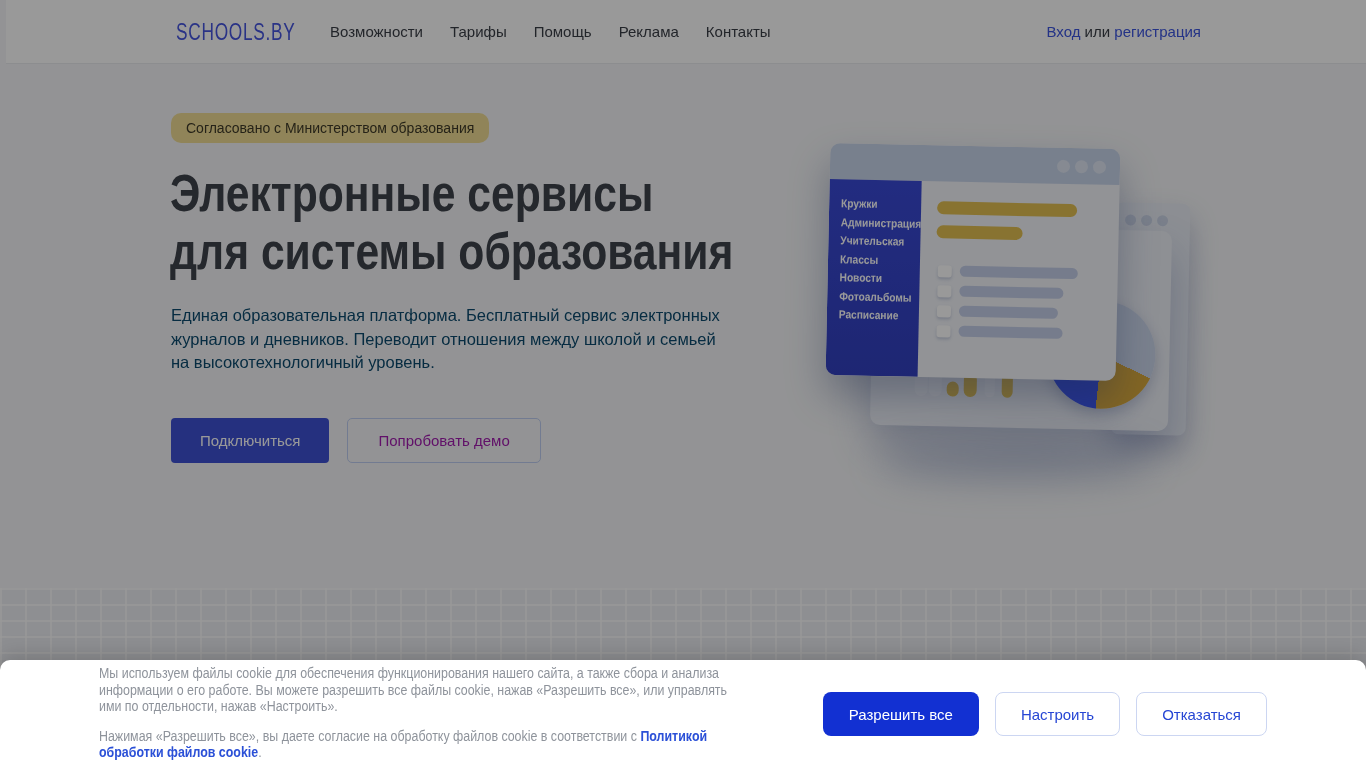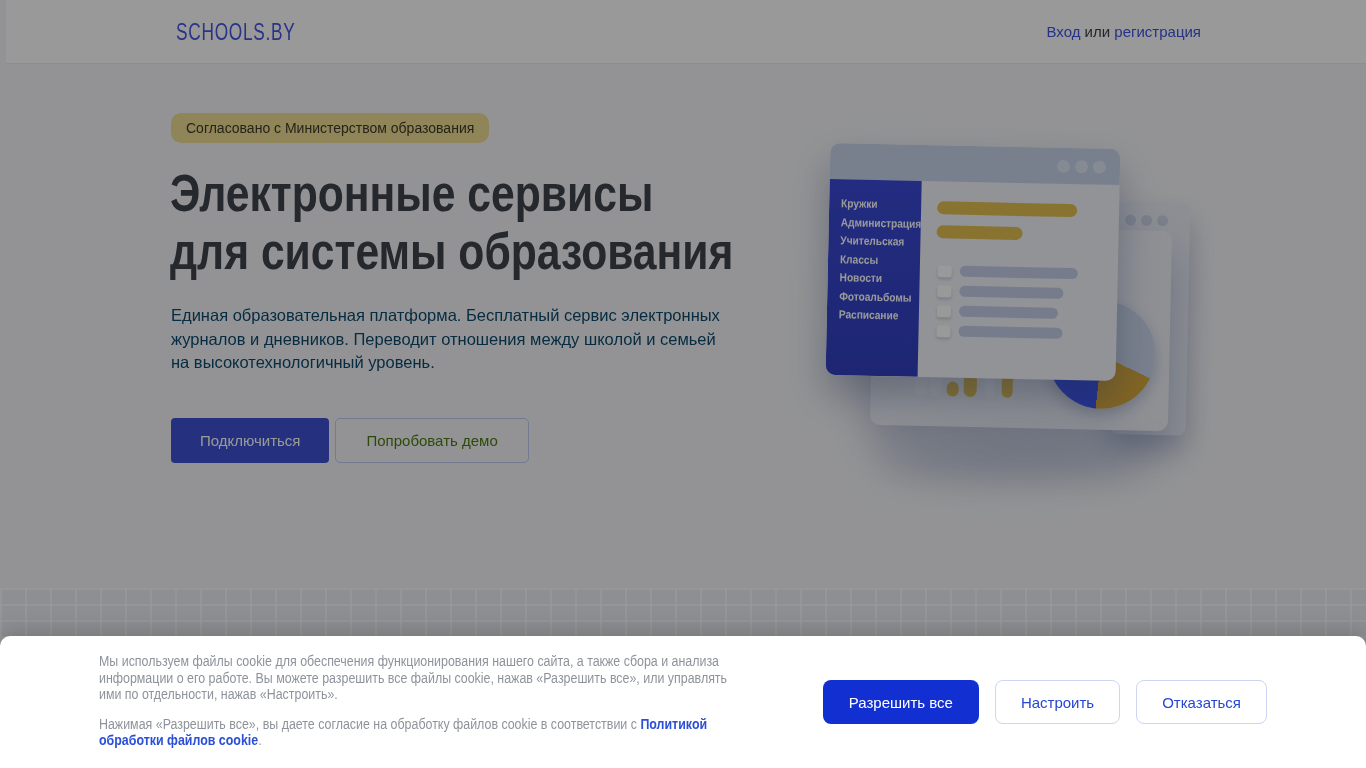--- a/index.html
+++ b/index.html
@@ -12,23 +12,23 @@
   .nav-links li { font-size:15px; color:#3a3e46; cursor:pointer; white-space:nowrap; }
   .auth { margin-left:auto; margin-right:171px; font-size:15px; white-space:nowrap; }
   .auth a { color:#3c55e0; text-decoration:none; cursor:pointer; }
   .auth span { color:#3a3e46; }
 
   
   .hero { position:absolute; top:64px; left:0; width:1366px; height:524px; background:#f5f6f8; }
   .badge { display:inline-block; margin:49px 0 0 171px; background:#f0dc94; color:#3e3a28; font-size:14px; padding:7px 15px; border-radius:10px; }
   .hero-title { margin:21px 0 0 170px; font-size:52px; line-height:58px; font-weight:700; color:#3f434c; transform:scaleX(0.82); transform-origin:left top; white-space:nowrap; }
   .hero-desc { margin:24px 0 0 171px; width:566px; font-size:16.5px; line-height:23.5px; color:#0c4a6e; }
-  .hero-buttons { margin:43px 0 0 171px; display:flex; gap:6px; }
+  .hero-buttons { margin:43px 0 0 171px; display:flex; gap:18px; }
   .btn-primary { height:45px; padding:0 29px; background:#3f51d4; color:#ffffff; font-size:15px; border:none; border-radius:4px; cursor:pointer; font-family:"Liberation Sans",sans-serif; }
-  .btn-ghost { height:45px; padding:0 30px; background:transparent; color:#4d7c0f; font-size:15px; border:1px solid #bfcdf2; border-radius:5px; cursor:pointer; font-family:"Liberation Sans",sans-serif; }
+  .btn-ghost { height:45px; padding:0 30px; background:transparent; color:#a21caf; font-size:15px; border:1px solid #bfcdf2; border-radius:5px; cursor:pointer; font-family:"Liberation Sans",sans-serif; }
 
   
   .illu { position:absolute; top:0; left:0; width:1366px; height:768px; pointer-events:none; }
   .right-card { position:absolute; left:1113px; top:203px; width:75px; height:232px; background:#e9edf5; border-radius:8px; box-shadow:0 14px 28px rgba(60,80,140,.28); transform:rotate(1.2deg); }
   .right-card .dots { position:absolute; left:10px; top:12px; display:flex; gap:5px; }
   .right-card .dots i { width:11px; height:11px; border-radius:50%; background:#cdd6e8; }
   .back-panel { position:absolute; left:872px; top:228px; width:298px; height:200px; background:#edf0f7; border-radius:10px; box-shadow:0 22px 40px rgba(60,80,140,.3); transform:rotate(1.2deg); }
   .bp-line { position:absolute; height:8px; border-radius:4px; background:#d3daea; left:160px; width:72px; }
   .pie { position:absolute; left:176px; top:71px; width:108px; height:108px; border-radius:50%;
          background:conic-gradient(#ccd7ec 0deg 115deg, #d9a93c 115deg 185deg, #3c55f0 185deg 300deg, #ccd7ec 300deg 360deg);
@@ -50,34 +50,41 @@
   .grid-band { position:absolute; top:588px; left:0; width:1366px; height:180px; background:#edeff3;
     background-image:
       linear-gradient(to right, rgba(255,255,255,.75) 2px, transparent 2px),
       linear-gradient(to bottom, rgba(255,255,255,.75) 2px, transparent 2px);
     background-size:25px 16px; }
 
   
   .dim { position:fixed; inset:0; background:rgba(0,0,0,0.4); z-index:40; }
 
   
-  .cookie { position:fixed; left:0; right:0; bottom:0; height:132px; background:#ffffff; border-radius:10px 10px 0 0; z-index:60; box-shadow:0 -4px 22px rgba(0,0,0,.18); display:flex; align-items:center; }
+  .cookie { position:fixed; left:0; right:0; bottom:0; height:108px; background:#ffffff; border-radius:10px 10px 0 0; z-index:60; box-shadow:0 -4px 22px rgba(0,0,0,.18); display:flex; align-items:center; }
   .cookie-text { margin-left:99px; width:775px; transform:scaleX(0.9); transform-origin:left center; color:#8e939b; font-size:13.8px; line-height:16.2px; }
   .cookie-text p + p { margin-top:14px; }
   .cookie-link { color:#2b50d7; font-weight:700; text-decoration:none; cursor:pointer; }
   .cookie-buttons { margin-left:auto; margin-right:99px; display:flex; gap:16px; align-items:center; }
   .cbtn { height:44px; border-radius:8px; font-size:15px; cursor:pointer; font-family:"Liberation Sans",sans-serif; white-space:nowrap; }
   .cbtn.accept { background:#1230d2; color:#ffffff; border:none; padding:0 26px; }
   .cbtn.ghost { background:#ffffff; color:#2646d4; border:1px solid #ccd6f2; padding:0 25px; }
 </style>
 </head>
 <body>
 
 <header class="navbar">
   <div class="logo">SCHOOLS.BY</div>
+  <ul class="nav-links">
+    <li>Возможности</li>
+    <li>Тарифы</li>
+    <li>Помощь</li>
+    <li>Реклама</li>
+    <li>Контакты</li>
+  </ul>
   <div class="auth">
     <a>Вход</a><span> или </span><a>регистрация</a>
   </div>
 </header>
 
 <section class="hero">
   <div class="badge">Согласовано с Министерством образования</div>
   <h1 class="hero-title">
     <span>Электронные сервисы</span><br>
     <span>для системы образования</span>

